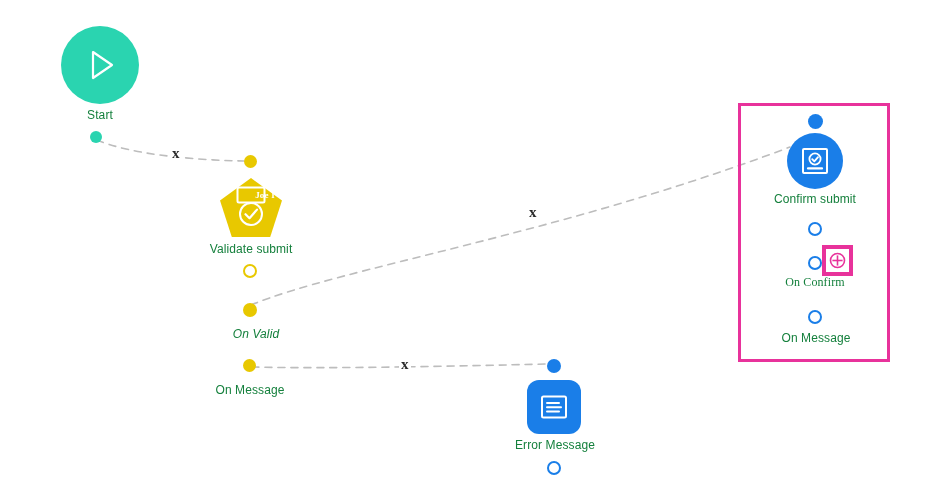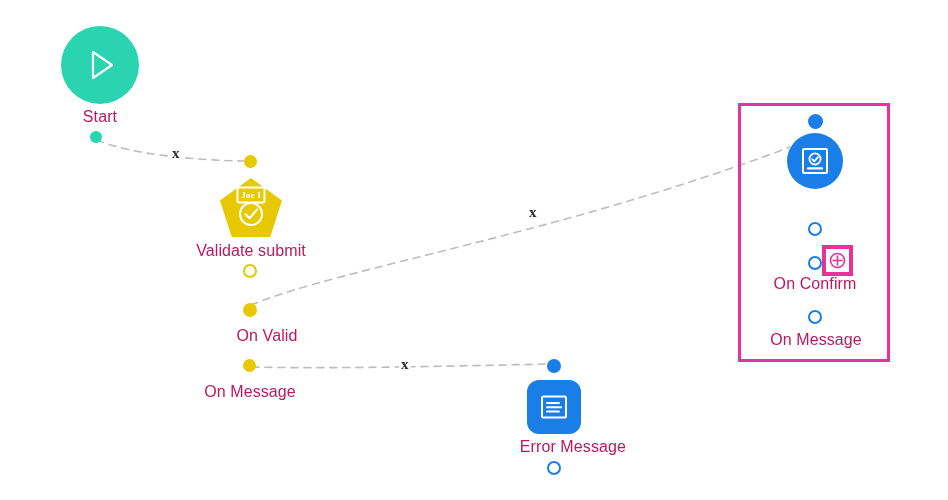--- a/index.html
+++ b/index.html
@@ -25,22 +25,22 @@
     top: 0;
     width: 948px;
     height: 500px;
     pointer-events: none;
   }
   .node {
     position: absolute;
   }
   .node-label {
     position: absolute;
-    font-size: 16px;
-    color: #be185d;
+    font-size: 12px;
+    color: #15803d;
     white-space: nowrap;
     text-align: center;
     letter-spacing: 0.1px;
   }
   .port {
     position: absolute;
     border-radius: 50%;
   }
   .port-filled-teal { background: #2ad4b0; }
   .port-filled-yellow { background: #e8c800; }
@@ -141,56 +141,57 @@
   <div class="port port-filled-yellow" style="left:244px; top:155px; width:13px; height:13px;"></div>
   <div class="node pentagon-node" style="left:219px; top:177px; width:64px; height:62px;">
     <svg width="64" height="62" viewBox="0 0 64 62" xmlns="http://www.w3.org/2000/svg" style="position:absolute; left:0; top:0;">
       <path d="M 32,1 L 63,23.5 L 51.2,60 L 12.8,60 L 1,23.5 Z" fill="#e8c800"></path>
     </svg>
     <svg width="40" height="42" viewBox="0 0 40 42" xmlns="http://www.w3.org/2000/svg" style="position:absolute; left:12px; top:9px;">
       <rect x="6.5" y="1.5" width="27" height="15" rx="1.5" fill="none" stroke="#ffffff" stroke-width="2"></rect>
       <circle cx="20" cy="28" r="11" fill="#e8c800" stroke="#ffffff" stroke-width="2"></circle>
       <path d="M 14.5,28.2 L 18.5,32.2 L 26,23.6" fill="none" stroke="#ffffff" stroke-width="2.2" stroke-linecap="round" stroke-linejoin="round"></path>
     </svg>
-    <div class="joel-badge" style="left:19px; top:11px; width:26px; height:13px; border:none;">Joe I</div>
+    <div class="joel-badge" style="left:33px; top:11px; width:26px; height:13px; border:none;">Joe I</div>
   </div>
   <div class="node-label" style="left:180px; top:242px; width:142px;">Validate submit</div>
   <div class="port port-ring-yellow" style="left:243px; top:264px; width:14px; height:14px;"></div>
 
   <div class="port port-filled-yellow" style="left:243px; top:303px; width:14px; height:14px;"></div>
-  <div class="node-label" style="left:224px; top:327px; width:86px;">On Valid</div>
+  <div class="node-label" style="left:213px; top:327px; width:86px;font-style:italic;">On Valid</div>
 
   <div class="port port-filled-yellow" style="left:243px; top:359px; width:13px; height:13px;"></div>
   <div class="node-label" style="left:202px; top:383px; width:96px;">On Message</div>
 
   <div class="port port-filled-blue" style="left:547px; top:359px; width:14px; height:14px;"></div>
   <div class="node rounded-node" style="left:527px; top:380px; width:54px; height:54px; background:#1a7ee8;">
     <svg width="30" height="30" viewBox="0 0 30 30" xmlns="http://www.w3.org/2000/svg">
       <rect x="3" y="4.5" width="24" height="21" rx="1.5" fill="none" stroke="#ffffff" stroke-width="2"></rect>
       <line x1="8" y1="11" x2="20" y2="11" stroke="#ffffff" stroke-width="2" stroke-linecap="round"></line>
       <line x1="8" y1="15.2" x2="22" y2="15.2" stroke="#ffffff" stroke-width="2" stroke-linecap="round"></line>
       <line x1="8" y1="19.4" x2="20" y2="19.4" stroke="#ffffff" stroke-width="2" stroke-linecap="round"></line>
     </svg>
   </div>
-  <div class="node-label" style="left:484px; top:438px; width:142px;text-align:right;">Error Message</div>
+  <div class="node-label" style="left:484px; top:438px; width:142px;">Error Message</div>
   <div class="port port-ring-blue" style="left:547px; top:461px; width:14px; height:14px;"></div>
 
   <div class="port port-filled-blue" style="left:808px; top:114px; width:15px; height:15px;"></div>
   <div class="node circle-node" style="left:787px; top:133px; width:56px; height:56px; background:#1a7ee8;">
     <svg width="32" height="32" viewBox="0 0 32 32" xmlns="http://www.w3.org/2000/svg">
       <rect x="4" y="4" width="24" height="24" rx="1" fill="none" stroke="#ffffff" stroke-width="2"></rect>
       <circle cx="16" cy="14" r="5.6" fill="none" stroke="#ffffff" stroke-width="1.8"></circle>
       <path d="M 13.2,14.1 L 15.3,16.3 L 19,12.1" fill="none" stroke="#ffffff" stroke-width="1.8" stroke-linecap="round" stroke-linejoin="round"></path>
       <line x1="9" y1="23.4" x2="23" y2="23.4" stroke="#ffffff" stroke-width="2.2" stroke-linecap="round"></line>
     </svg>
   </div>
+  <div class="node-label" style="left:744px; top:192px; width:142px;">Confirm submit</div>
   <div class="port port-ring-blue" style="left:808px; top:222px; width:14px; height:14px;"></div>
 
   <div class="port port-ring-blue" style="left:808px; top:256px; width:14px; height:14px;"></div>
-  <div class="node-label" style="left:767px; top:275px; width:96px;">On Confirm</div>
+  <div class="node-label" style="left:767px; top:275px; width:96px;font-family:Liberation Serif, serif;">On Confirm</div>
 
   <div class="add-button" style="left:822px; top:245px; width:31px; height:31px;">
     <svg width="17" height="17" viewBox="0 0 17 17" xmlns="http://www.w3.org/2000/svg">
       <circle cx="8.5" cy="8.5" r="7" fill="none" stroke="#e8329b" stroke-width="1.6"></circle>
       <line x1="8.5" y1="3.4" x2="8.5" y2="13.6" stroke="#e8329b" stroke-width="1.6"></line>
       <line x1="3.4" y1="8.5" x2="13.6" y2="8.5" stroke="#e8329b" stroke-width="1.6"></line>
     </svg>
   </div>
 
   <div class="port port-ring-blue" style="left:808px; top:310px; width:14px; height:14px;"></div>

